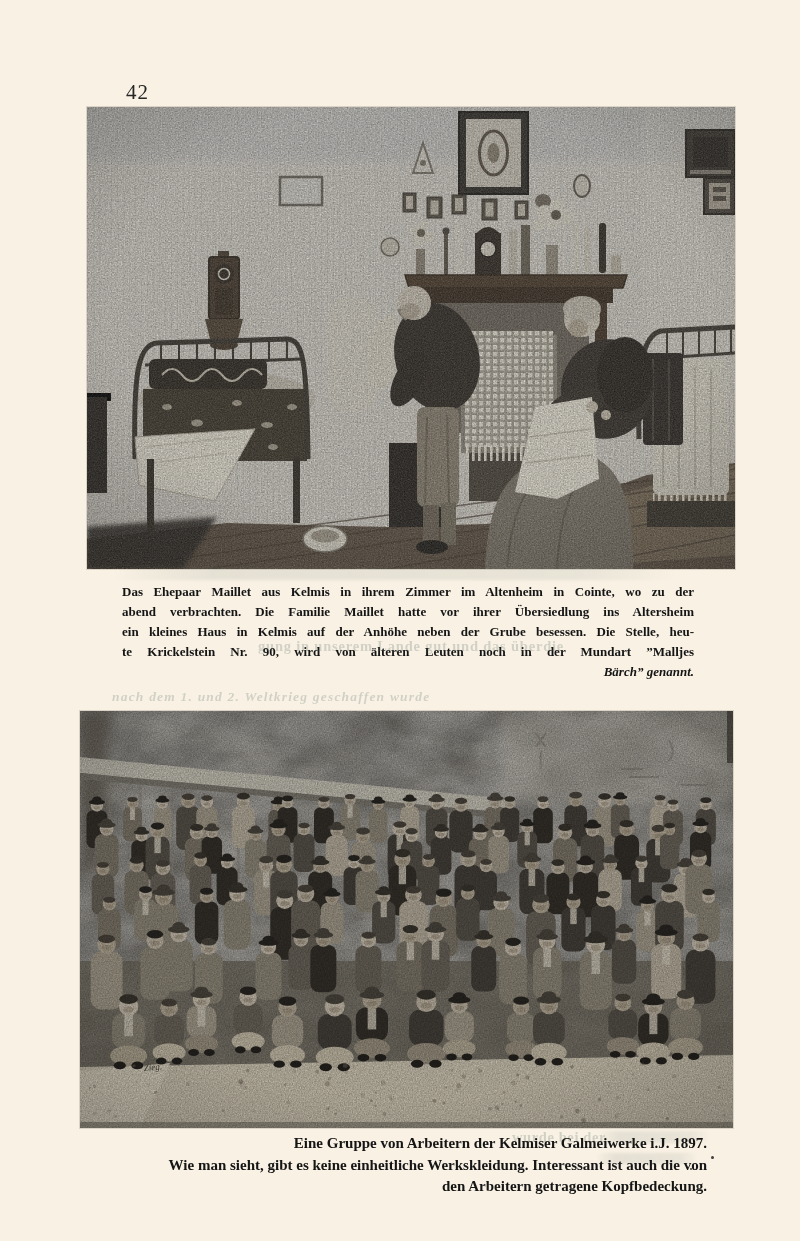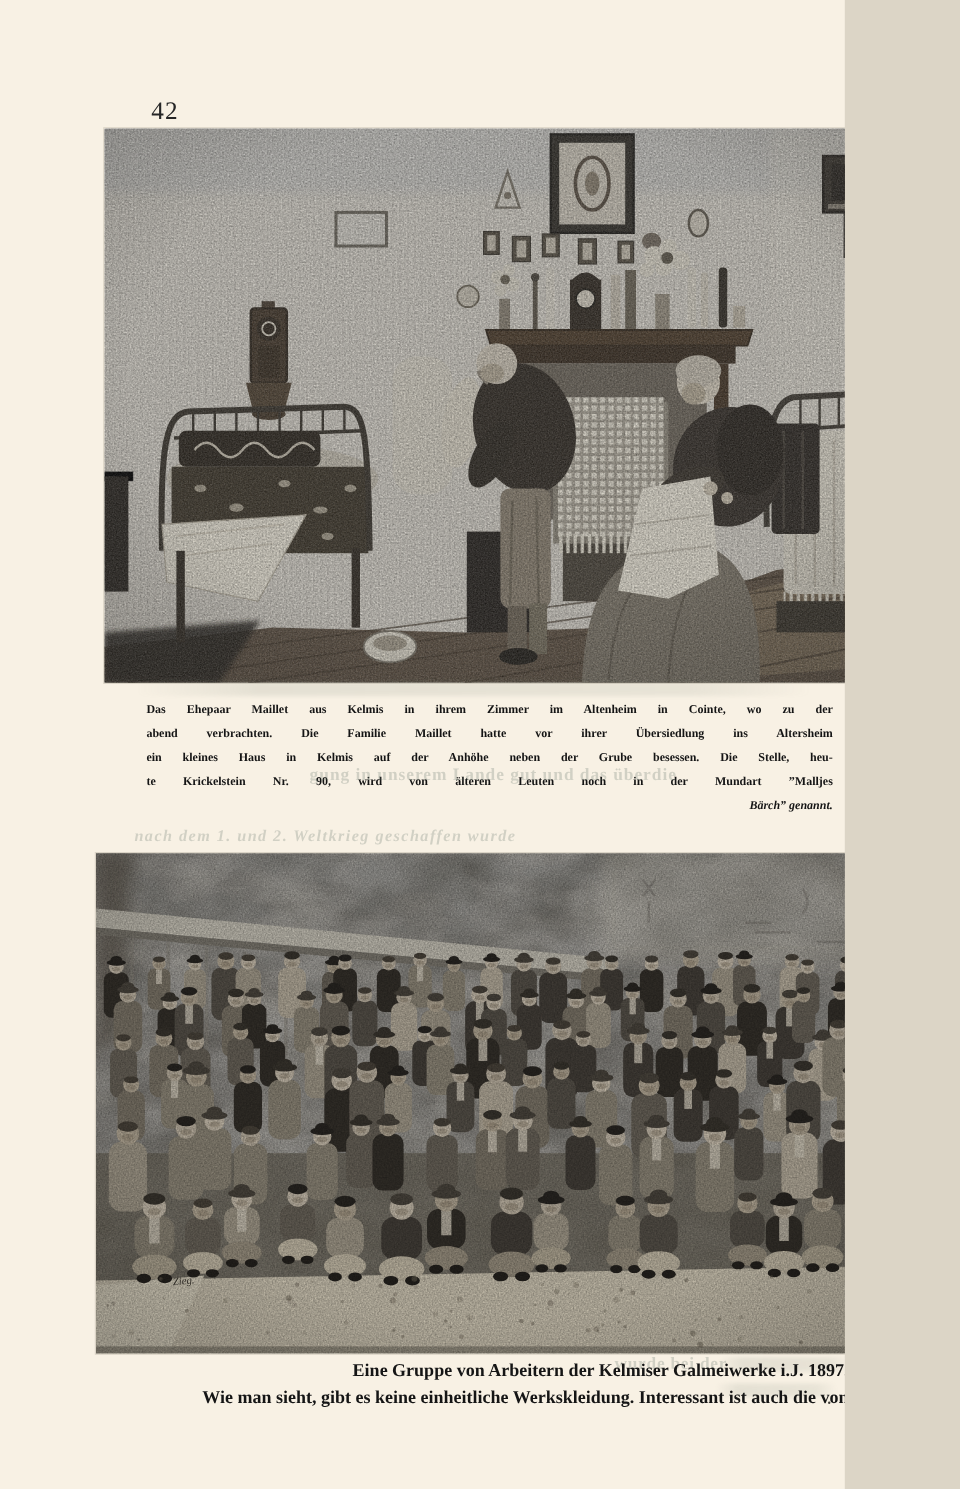--- a/index.html
+++ b/index.html
@@ -1,31 +1,31 @@
 <!DOCTYPE html>
 <html><head>
 <meta charset="utf-8">
 <style>
   html,body{margin:0;padding:0;background:#dcd5c6;}
   .sheet{
-    position:relative;width:704px;height:1241px;overflow:hidden;
+    position:relative;width:800px;height:1241px;overflow:hidden;
     background:#f8f1e4;
     font-family:"Liberation Serif","DejaVu Serif",serif;
   }
   .page-number{
     position:absolute;left:126px;top:80px;font-size:21px;color:#262626;
     letter-spacing:1px;
   }
   .photo{position:absolute;display:block;margin:0;padding:0;
     box-shadow:0 0 0 1px rgba(120,110,92,.22);}
   .photo1{left:87px;top:107px;width:648px;height:462px;}
   .photo2{left:80px;top:711px;width:653px;height:417px;}
   .photo svg{display:block;width:100%;height:100%;}
   .caption{position:absolute;color:#151515;font-weight:700;}
-  .caption1{left:122px;top:582px;width:572px;font-size:10px;line-height:20px;}
+  .caption1{left:122px;top:582px;width:572px;font-size:13px;line-height:20px;}
   .caption1 .jl{text-align:justify;text-align-last:justify;}
   .caption1 .ll{text-align:right;font-style:italic;}
   .caption2{left:94px;top:1133px;width:613px;font-size:15px;line-height:21.5px;text-align:right;}
   .ghost{position:absolute;color:#66766c;font-weight:700;opacity:.26;filter:blur(.5px);white-space:nowrap;}
   .ghost-a{left:258px;top:638px;font-size:14.5px;letter-spacing:.8px;}
   .ghost-b{left:112px;top:689px;font-size:13.5px;letter-spacing:1.2px;font-style:italic;}
   .ghost-c{left:512px;top:1129px;font-size:14.5px;letter-spacing:.6px;}
   .smudge{position:absolute;border-radius:5px;opacity:.32;filter:blur(1.6px);
     background:linear-gradient(90deg,rgba(118,130,116,0),rgba(118,130,116,.45) 18%,rgba(118,130,116,.38) 82%,rgba(118,130,116,0));}
   .smudge-1{left:112px;top:568px;width:566px;height:12px;}
@@ -1031,17 +1031,18 @@
     </svg>
   </figure>
 
   <div class="ghost ghost-c">wurde bei der</div>
   <div class="smudge smudge-2"></div>
   <div class="smudge smudge-3"></div>
 
   <div class="caption caption2">
     <div>Eine Gruppe von Arbeitern der Kelmiser Galmeiwerke i.J. 1897.</div>
     <div>Wie man sieht, gibt es keine einheitliche Werkskleidung. Interessant ist auch die von</div>
+    <div>den Arbeitern getragene Kopfbedeckung.</div>
   </div>
 
   <div class="speck speck-1"></div>
   <div class="speck speck-2"></div>
 </div>
 
 </body></html>

